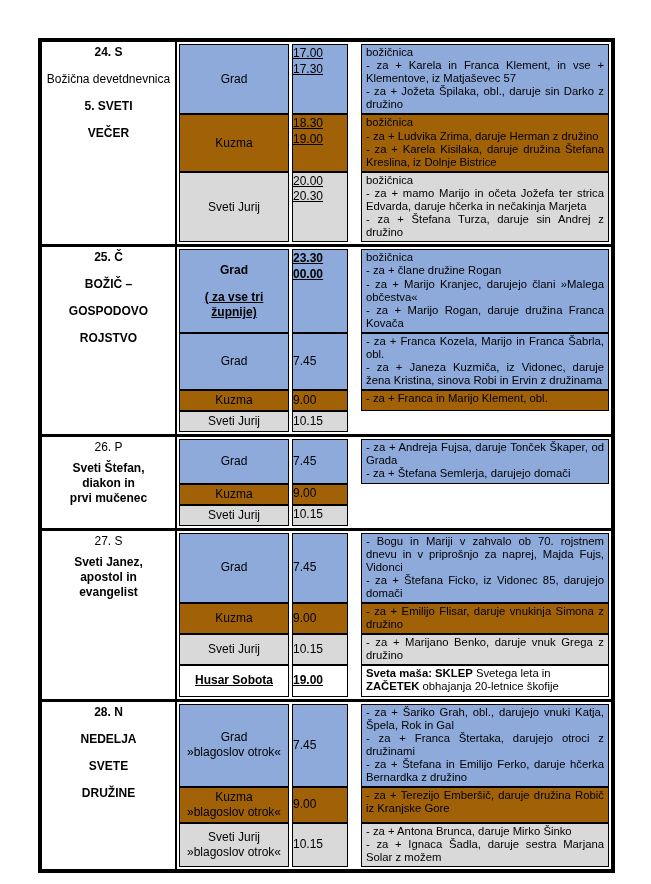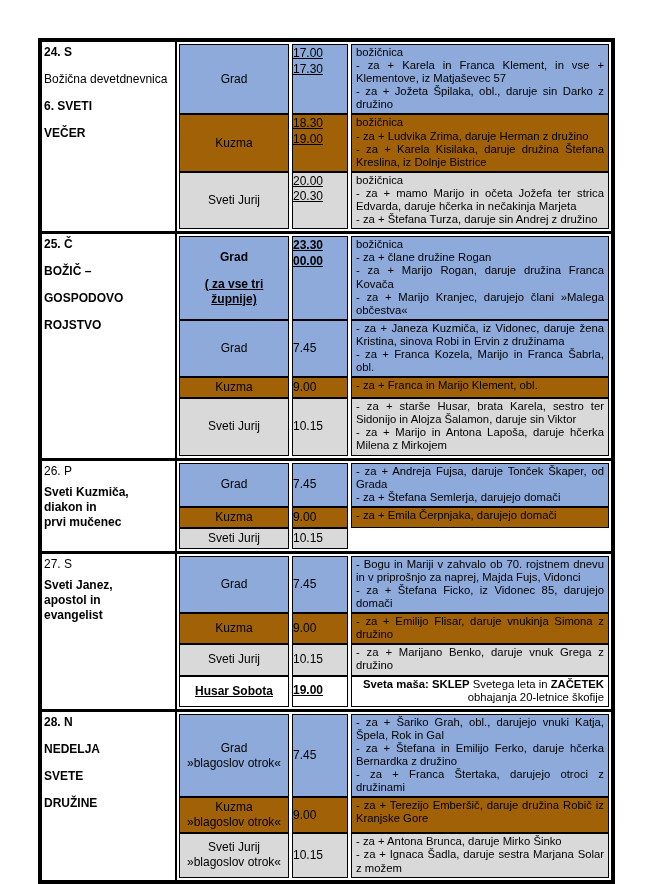--- a/index.html
+++ b/index.html
@@ -10,60 +10,60 @@
   }
   .sheet{position:absolute;inset:0;background:#fff;}
   .sched{
     position:absolute;left:38px;top:38px;width:577px;
     border:4px solid #000;background:#fff;box-sizing:border-box;
   }
   .day-block{display:flex;align-items:stretch;}
   .day-block + .day-block{border-top:3px solid #000;}
   .day-header{
     width:135px;flex:none;border-right:2px solid #000;
-    text-align:left;font-size:12px;line-height:1.25;
+    text-align:center;font-size:12px;line-height:1.25;
     padding:3px 2px 4px;box-sizing:border-box;
   }
   .day-rows{flex:1;display:flex;flex-direction:column;padding:2px;min-width:0;}
   .srow{display:flex;align-items:stretch;}
   .cell{border:1px solid #000;box-sizing:border-box;}
   .cell.loc{
     width:110px;flex:none;margin-right:3px;
     display:flex;flex-direction:column;justify-content:center;align-items:flex-end;
     text-align:center;font-size:12px;line-height:1.25;padding:2px 1px;
   }
   .cell.time{
-    width:56px;flex:none;margin-right:3px;
+    width:56px;flex:none;margin-right:13px;
     display:flex;flex-direction:column;justify-content:center;align-items:center;
     font-size:12px;line-height:1.3;padding:1px 0;
   }
   .cell.time.top{justify-content:flex-start;}
   .cell.intent{flex:1;font-size:11.3px;line-height:1.16;padding:1px 4px 2px;min-width:0;}
   .cell.intent p{margin:0;text-align:justify;}
-  .cell.intent.center p{text-align:right;}
+  .cell.intent.center p{text-align:left;}
   .bg-blue{background:#8EAADB;}
   .bg-orange{background:#a16207;}
   .bg-gray{background:#D9D9D9;}
   .bg-white{background:#ffffff;}
   .b{font-weight:bold;}
   .u{text-decoration:underline;}
   .line{width:100%;}
 </style>
 </head>
 <body>
 
 <div class="sheet">
   <div class="sched" id="sched">
       <div class="day-block">
         <div class="day-header">
           <div class="line"><span class="b">24. S</span></div>
           <div class="line" style="height: 12px;"></div>
           <div class="line"><span>Božična devetdnevnica</span></div>
           <div class="line" style="height: 12px;"></div>
-          <div class="line"><span class="b">6. SVETI</span></div>
+          <div class="line"><span class="b">5. SVETI</span></div>
           <div class="line" style="height: 12px;"></div>
           <div class="line"><span class="b">VEČER</span></div>
         </div>
         <div class="day-rows">
           <div class="srow">
             <div class="cell loc bg-blue">
               <div class="line"><span>Grad</span></div>
             </div>
             <div class="cell time bg-blue top">
               <div class="line"><span class="u">17.00</span></div>
@@ -122,66 +122,62 @@
               <div class="line" style="height: 12px;"></div>
               <div class="line"><span class="b u">( za vse tri župnije)</span></div>
             </div>
             <div class="cell time bg-blue top">
               <div class="line"><span class="b u">23.30</span></div>
               <div class="line"><span class="b u">00.00</span></div>
             </div>
             <div class="cell intent bg-blue">
               <p><span>božičnica</span></p>
               <p><span>- za + člane družine Rogan</span></p>
+              <p><span>- za + Marijo Kranjec, darujejo člani »Malega občestva«</span></p>
               <p><span>- za + Marijo Rogan, daruje družina Franca Kovača</span></p>
-              <p><span>- za + Marijo Kranjec, darujejo člani »Malega občestva«</span></p>
             </div>
           </div>
           <div class="srow">
             <div class="cell loc bg-blue">
               <div class="line"><span>Grad</span></div>
             </div>
             <div class="cell time bg-blue">
               <div class="line"><span>7.45</span></div>
             </div>
             <div class="cell intent bg-blue">
+              <p><span>- za + Franca Kozela, Marijo in Franca Šabrla, obl.</span></p>
               <p><span>- za + Janeza Kuzmiča, iz Vidonec, daruje žena Kristina, sinova Robi in Ervin z družinama</span></p>
-              <p><span>- za + Franca Kozela, Marijo in Franca Šabrla, obl.</span></p>
             </div>
           </div>
           <div class="srow">
             <div class="cell loc bg-orange">
               <div class="line"><span>Kuzma</span></div>
             </div>
             <div class="cell time bg-orange">
               <div class="line"><span>9.00</span></div>
             </div>
             <div class="cell intent bg-orange">
               <p><span>- za + Franca in Marijo Klement, obl.</span></p>
             </div>
           </div>
           <div class="srow">
             <div class="cell loc bg-gray">
               <div class="line"><span>Sveti Jurij</span></div>
             </div>
             <div class="cell time bg-gray">
               <div class="line"><span>10.15</span></div>
             </div>
-            <div class="cell intent bg-gray">
-              <p><span>- za + starše Husar, brata Karela, sestro ter Sidonijo in Alojza Šalamon, daruje sin Viktor</span></p>
-              <p><span>- za + Marijo in Antona Lapoša, daruje hčerka Milena z Mirkojem</span></p>
-            </div>
           </div>
         </div>
       </div>
       <div class="day-block">
         <div class="day-header">
           <div class="line"><span>26. P</span></div>
           <div class="line" style="height: 6px;"></div>
-          <div class="line"><span class="b">Sveti Kuzmiča,</span></div>
+          <div class="line"><span class="b">Sveti Štefan,</span></div>
           <div class="line"><span class="b">diakon in</span></div>
           <div class="line"><span class="b">prvi mučenec</span></div>
         </div>
         <div class="day-rows">
           <div class="srow">
             <div class="cell loc bg-blue">
               <div class="line"><span>Grad</span></div>
             </div>
             <div class="cell time bg-blue">
               <div class="line"><span>7.45</span></div>
@@ -190,23 +186,20 @@
               <p><span>- za + Andreja Fujsa, daruje Tonček Škaper, od Grada</span></p>
               <p><span>- za + Štefana Semlerja, darujejo domači</span></p>
             </div>
           </div>
           <div class="srow">
             <div class="cell loc bg-orange">
               <div class="line"><span>Kuzma</span></div>
             </div>
             <div class="cell time bg-orange">
               <div class="line"><span>9.00</span></div>
-            </div>
-            <div class="cell intent bg-orange">
-              <p><span>- za + Emila Čerpnjaka, darujejo domači</span></p>
             </div>
           </div>
           <div class="srow">
             <div class="cell loc bg-gray">
               <div class="line"><span>Sveti Jurij</span></div>
             </div>
             <div class="cell time bg-gray">
               <div class="line"><span>10.15</span></div>
             </div>
           </div>
@@ -282,22 +275,22 @@
           <div class="srow">
             <div class="cell loc bg-blue">
               <div class="line"><span>Grad</span></div>
               <div class="line"><span>»blagoslov otrok«</span></div>
             </div>
             <div class="cell time bg-blue">
               <div class="line"><span>7.45</span></div>
             </div>
             <div class="cell intent bg-blue">
               <p><span>- za + Šariko Grah, obl., darujejo vnuki Katja, Špela, Rok in Gal</span></p>
+              <p><span>- za + Franca Štertaka, darujejo otroci z družinami</span></p>
               <p><span>- za + Štefana in Emilijo Ferko, daruje hčerka Bernardka z družino</span></p>
-              <p><span>- za + Franca Štertaka, darujejo otroci z družinami</span></p>
             </div>
           </div>
           <div class="srow">
             <div class="cell loc bg-orange">
               <div class="line"><span>Kuzma</span></div>
               <div class="line"><span>»blagoslov otrok«</span></div>
             </div>
             <div class="cell time bg-orange">
               <div class="line"><span>9.00</span></div>
             </div>

